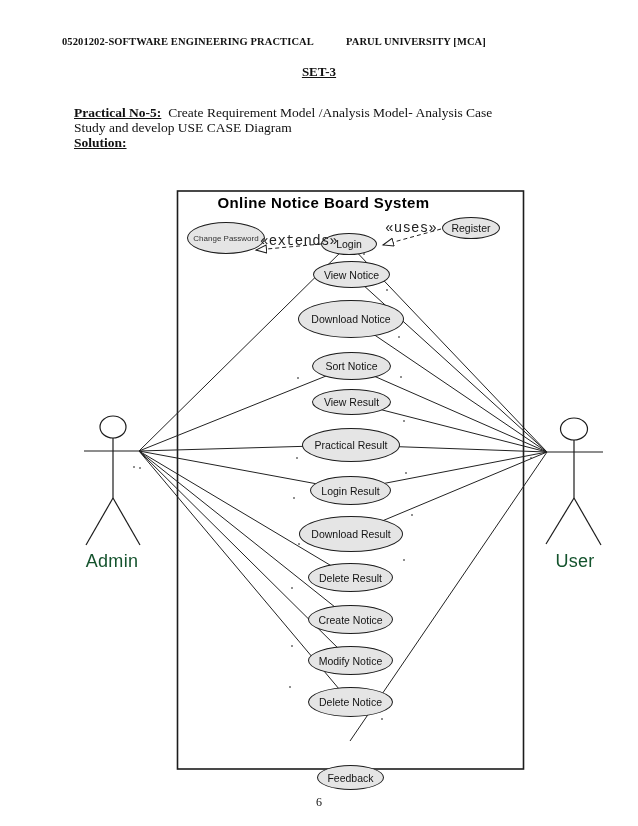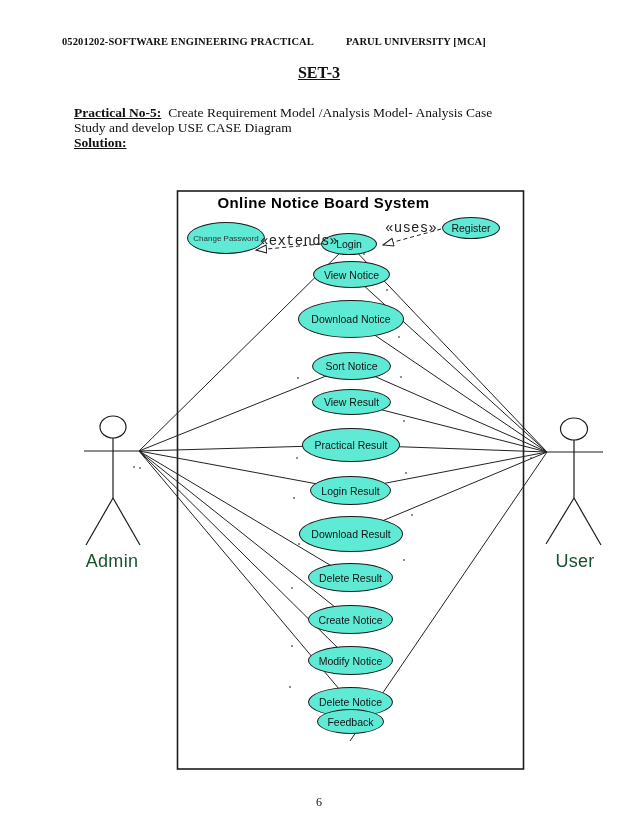--- a/index.html
+++ b/index.html
@@ -7,35 +7,35 @@
     position:relative;
     width:638px;height:826px;
     background:#ffffff;
     overflow:hidden;
     font-family:"Liberation Serif", serif;
     color:#111;
   }
   
   .hdr-left{position:absolute;left:62px;top:36px;font-size:10.5px;font-weight:bold;letter-spacing:0.1px;}
   .hdr-right{position:absolute;left:346px;top:36px;font-size:10.5px;font-weight:bold;letter-spacing:0.1px;}
-  .set-title{position:absolute;left:0;top:64px;width:638px;text-align:center;font-size:16px;font-weight:bold;text-decoration:underline;}
+  .set-title{position:absolute;left:0;top:64px;width:638px;text-align:center;font-size:13px;font-weight:bold;text-decoration:underline;}
   .para{position:absolute;left:74px;top:105px;width:490px;font-size:13.5px;line-height:15px;}
   .bu{font-weight:bold;text-decoration:underline;}
   .para .lead{margin-right:7px;}
   .page-number{position:absolute;left:0;top:795px;width:638px;text-align:center;font-size:12px;}
   
   .dg-svg{position:absolute;left:0;top:0;z-index:1;}
   .dg-svg-top{position:absolute;left:0;top:0;z-index:3;pointer-events:none;}
   .dg-title{
     position:absolute;left:177px;top:194px;width:293px;text-align:center;z-index:2;
     font-family:"Liberation Sans", sans-serif;font-size:15px;font-weight:bold;letter-spacing:0.4px;color:#000000;
   }
   .uc{
     position:absolute;z-index:2;box-sizing:border-box;
-    border:1.4px solid #1c1c1c;border-radius:50%;background:#5eead4;
+    border:1.4px solid #1c1c1c;border-radius:50%;background:#e5e5e5;
     display:flex;align-items:center;justify-content:center;
     font-family:"Liberation Sans", sans-serif;font-size:10.5px;color:#141414;
     white-space:nowrap;
   }
   .uc-sm{font-size:8px;color:#333;}
   .stereo{
     position:absolute;z-index:4;text-align:center;
     font-family:Liberation Mono, monospace;font-size:14px;color:#222;letter-spacing:0.3px;
   }
   .actor-label{
@@ -161,21 +161,21 @@
     </div>
   <div class="uc" style="left:308px;top:605px;width:85px;height:29px;">
     <span>Create Notice</span>
     </div>
   <div class="uc" style="left:308px;top:646px;width:85px;height:29px;">
     <span>Modify Notice</span>
     </div>
   <div class="uc" style="left:308px;top:687px;width:85px;height:30px;">
     <span>Delete Notice</span>
     </div>
-  <div class="uc" style="left:317px;top:709px;width:67px;height:25px;">
+  <div class="uc" style="left:317px;top:765px;width:67px;height:25px;">
     <span>Feedback</span>
     </div>
 
   <svg class="dg-svg-top" width="638" height="826" viewBox="0 0 638 826">
     <defs>
       <marker id="openArrow" markerWidth="13" markerHeight="10" refX="11" refY="4.5" orient="auto" markerUnits="userSpaceOnUse">
         <path d="M0.5,0.5 L11,4.5 L0.5,8.5 Z" fill="#ffffff" stroke="#1c1c1c" stroke-width="1"></path>
       </marker>
     </defs>
     <line x1="321" y1="244" x2="256" y2="250" stroke="#222" stroke-width="1" stroke-dasharray="4 3" marker-end="url(#openArrow)"></line>

